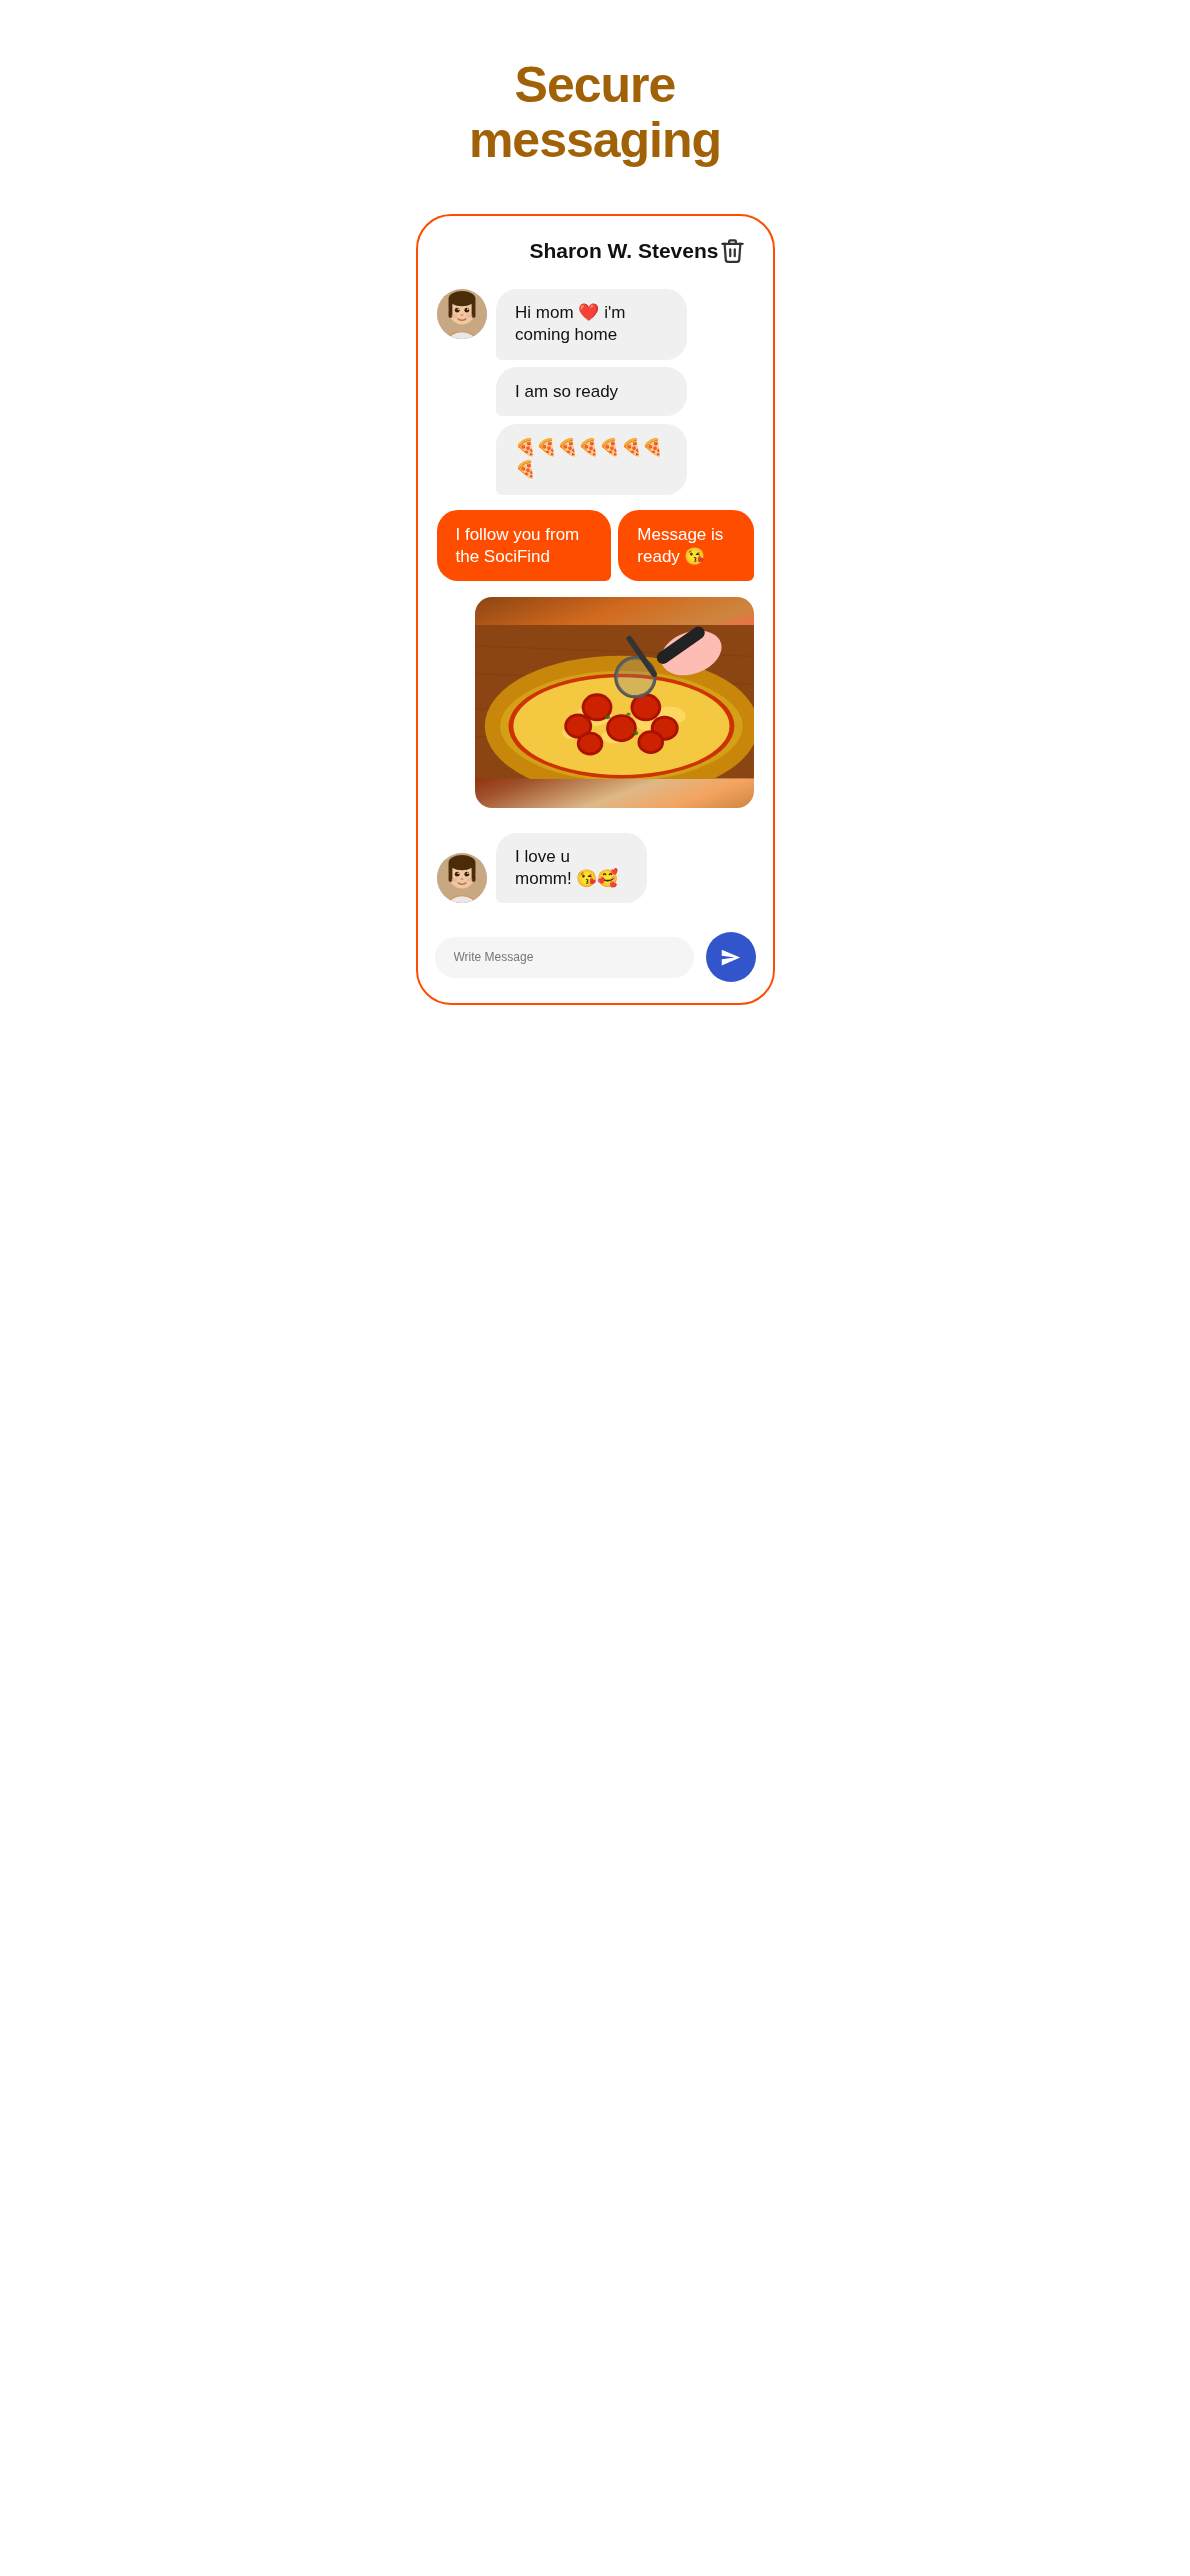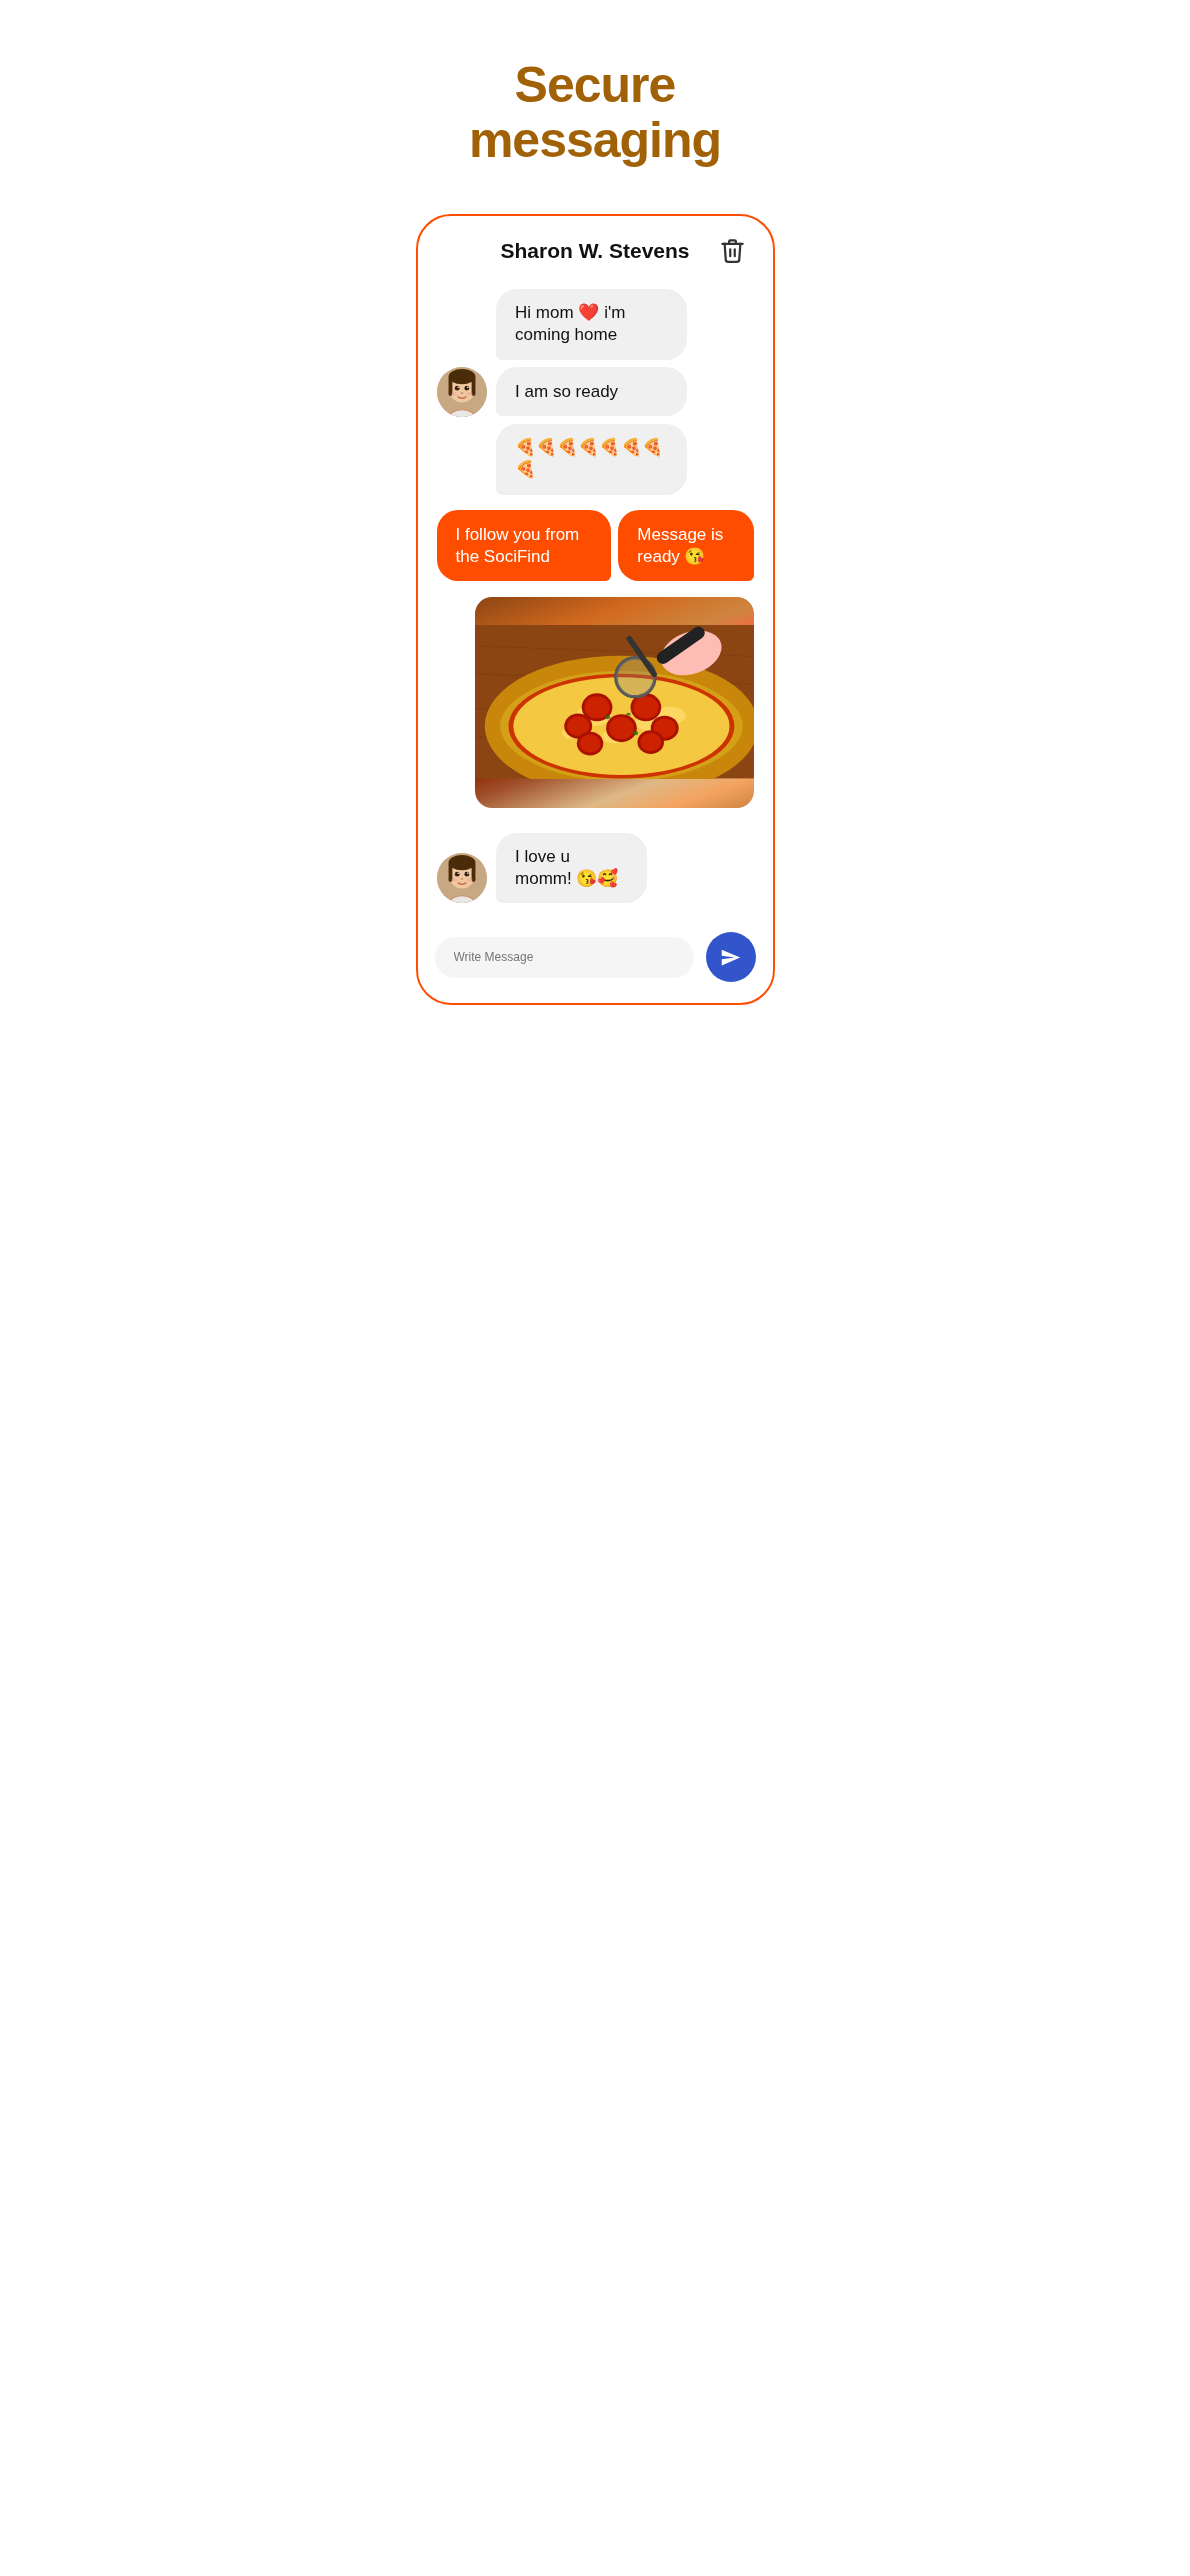--- a/index.html
+++ b/index.html
@@ -45,21 +45,21 @@
       justify-content: space-between;
       padding: 21px 27px 17px;
       border-bottom: none;
     }
 
     .chat-contact-name {
       font-size: 21px;
       font-weight: 700;
       color: #111;
       flex: 1;
-      text-align: center;
+      text-align: right;
     }
 
     .delete-icon {
       width: 27px;
       height: 27px;
       color: #333;
       flex-shrink: 0;
     }
 
     .chat-messages {
@@ -96,21 +96,21 @@
 
     .bubble.outgoing-bubble {
       background: #ff4d00;
       color: #fff;
       border-bottom-right-radius: 5.8px;
     }
 
     .messages-group-incoming {
       display: flex;
       flex-direction: row;
-      align-items: center;
+      align-items: flex-start;
       gap: 9.6px;
       margin-bottom: 5.8px;
     }
 
     .incoming-bubbles {
       display: flex;
       flex-direction: column;
       gap: 7.7px;
     }
 

